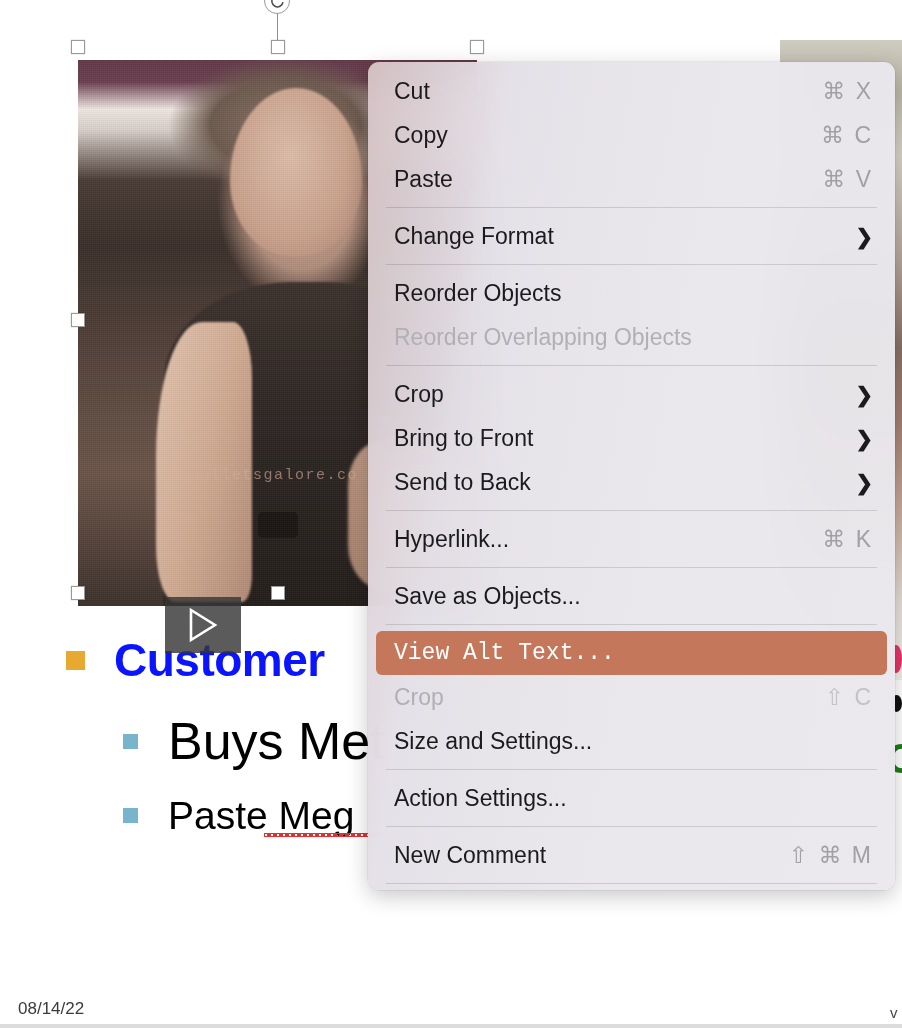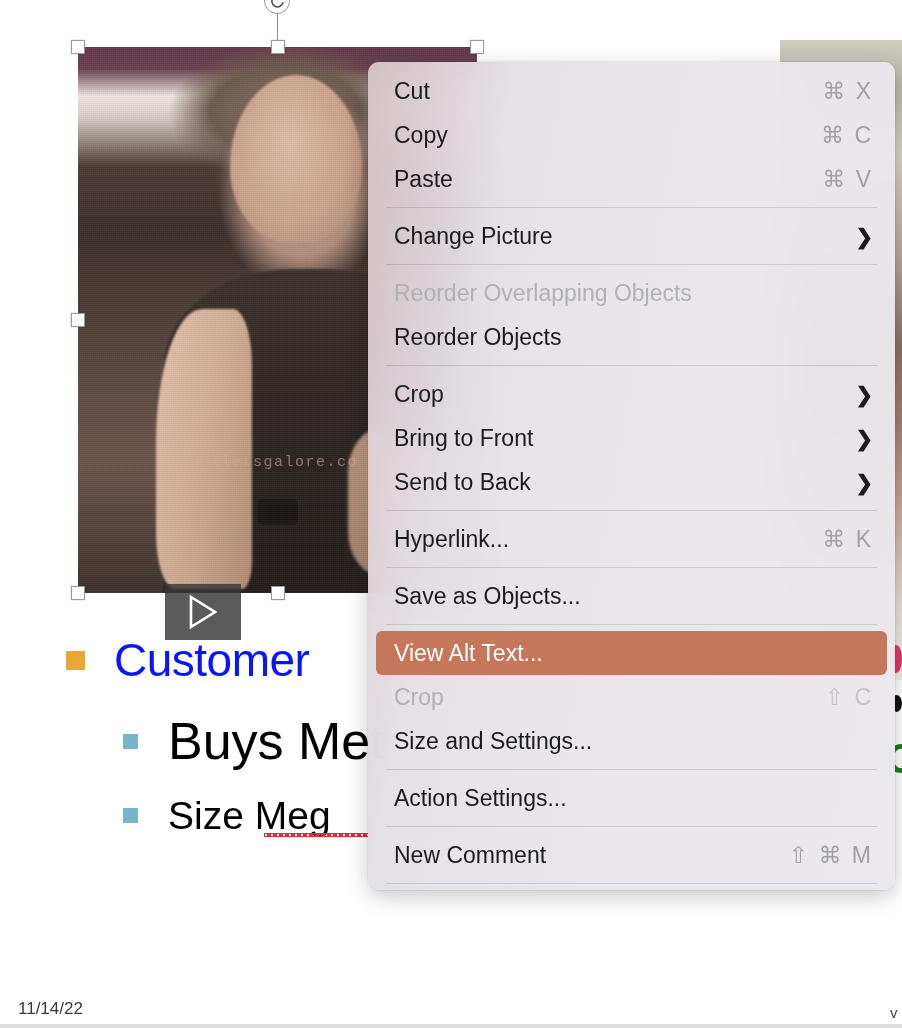--- a/index.html
+++ b/index.html
@@ -25,21 +25,21 @@
     width:122px; height:640px;
     background:
       linear-gradient(#cfcbbd 0%, #bdb9a8 8%, #d8d3c6 18%, #b9a79c 34%,
                       #8d6f63 48%, #a97f6e 60%, #c9a493 72%, #e6ded6 88%, #f2efe9 100%);
     filter:saturate(.85);
   }
 
   
   #picture-object{
     position:absolute;
-    left:78px; top:47px;
+    left:78px; top:60px;
     width:399px; height:546px;
   }
   #picture-img{
     position:absolute; inset:0;
     background:
       radial-gradient(ellipse 120px 150px at 56% 26%, #c9a492 0%, #b08d7c 45%, rgba(176,141,124,0) 70%),
       radial-gradient(ellipse 150px 90px at 52% 12%, #8a7263 0%, #6d5a4e 50%, rgba(109,90,78,0) 78%),
       linear-gradient(#63394a 0%, #6a3f4f 4%, #efe6e2 9%, #d6cdc6 13%,
                       #4a3b35 22%, #3a2f2a 34%, #4c3c35 48%,
                       #5d4a41 62%, #6b5449 76%, #55433b 88%, #3d312c 100%);
@@ -126,21 +126,21 @@
   }
 
   
   .bullet-row{ position:absolute; display:flex; align-items:center; white-space:nowrap; }
   .sq{ flex:none; }
   .sq-orange{ width:19px; height:19px; background:#e8a933; }
   .sq-blue{ width:15px; height:15px; background:#79b4cd; }
 
   #row-lvl1{ left:66px; top:633px; }
   #row-lvl1 .txt{
-    margin-left:29px; color:#0a14ff; font-weight:normal; font-size:46px;
+    margin-left:29px; color:#0a14ff; font-weight:bold; font-size:46px;
     line-height:54px; letter-spacing:-.5px;
   }
   #row-lvl2a{ left:123px; top:718px; }
   #row-lvl2a .txt{ margin-left:30px; color:#000; font-size:52px; line-height:47px; }
   #row-lvl2b{ left:123px; top:792px; }
   #row-lvl2b .txt{
     margin-left:30px; color:#000; font-size:39px; line-height:47px;
     position:relative;
   }
   .misspell{
@@ -223,20 +223,21 @@
   }
   .menu-item .chev{
     flex:none; color:#1b1b1d; font-size:21px; font-weight:bold;
     line-height:1;
   }
   .menu-item.disabled{ color:#b0b0b5; }
   .menu-item.disabled .shortcut{ color:#c2c2c7; }
   .menu-item.selected{
     background:#c4775a;
     color:#ffffff;
+    font-family:Liberation Mono, monospace;
   }
   .separator{
     height:1px;
     margin:6px 18px;
     background:rgba(0,0,0,.13);
   }
 </style>
 </head>
 <body>
 
@@ -284,24 +285,24 @@
     <span class="txt">Customer</span>
   </div>
 
   <div class="bullet-row" id="row-lvl2a">
     <span class="sq sq-blue"></span>
     <span class="txt">Buys Met</span>
   </div>
 
   <div class="bullet-row" id="row-lvl2b">
     <span class="sq sq-blue"></span>
-    <span class="txt misspell">Size Meg</span>
-  </div>
-
-  <div id="slide-date">11/14/22</div>
+    <span class="txt misspell">Paste Meg</span>
+  </div>
+
+  <div id="slide-date">08/14/22</div>
 
   <div class="edge-frag" id="frag-pink"></div>
   <div class="edge-frag" id="frag-dot"></div>
   <div class="edge-frag" id="frag-green">Cgts</div>
   <div class="edge-frag" id="frag-v">v</div>
 
   <div id="status-strip"></div>
 </div>
 
 <div id="context-menu">
@@ -312,29 +313,29 @@
     <div class="menu-item">
       <span class="label">Copy</span>
       <span class="shortcut">⌘ C</span>
     </div>
     <div class="menu-item">
       <span class="label">Paste</span>
       <span class="shortcut">⌘ V</span>
     </div>
     <div class="separator"></div>
     <div class="menu-item">
-      <span class="label">Change Picture</span>
+      <span class="label">Change Format</span>
       <span class="chev">❯</span>
     </div>
     <div class="separator"></div>
+    <div class="menu-item">
+      <span class="label">Reorder Objects</span>
+    </div>
     <div class="menu-item disabled">
       <span class="label">Reorder Overlapping Objects</span>
-    </div>
-    <div class="menu-item">
-      <span class="label">Reorder Objects</span>
     </div>
     <div class="separator"></div>
     <div class="menu-item">
       <span class="label">Crop</span>
       <span class="chev">❯</span>
     </div>
     <div class="menu-item">
       <span class="label">Bring to Front</span>
       <span class="chev">❯</span>
     </div>

